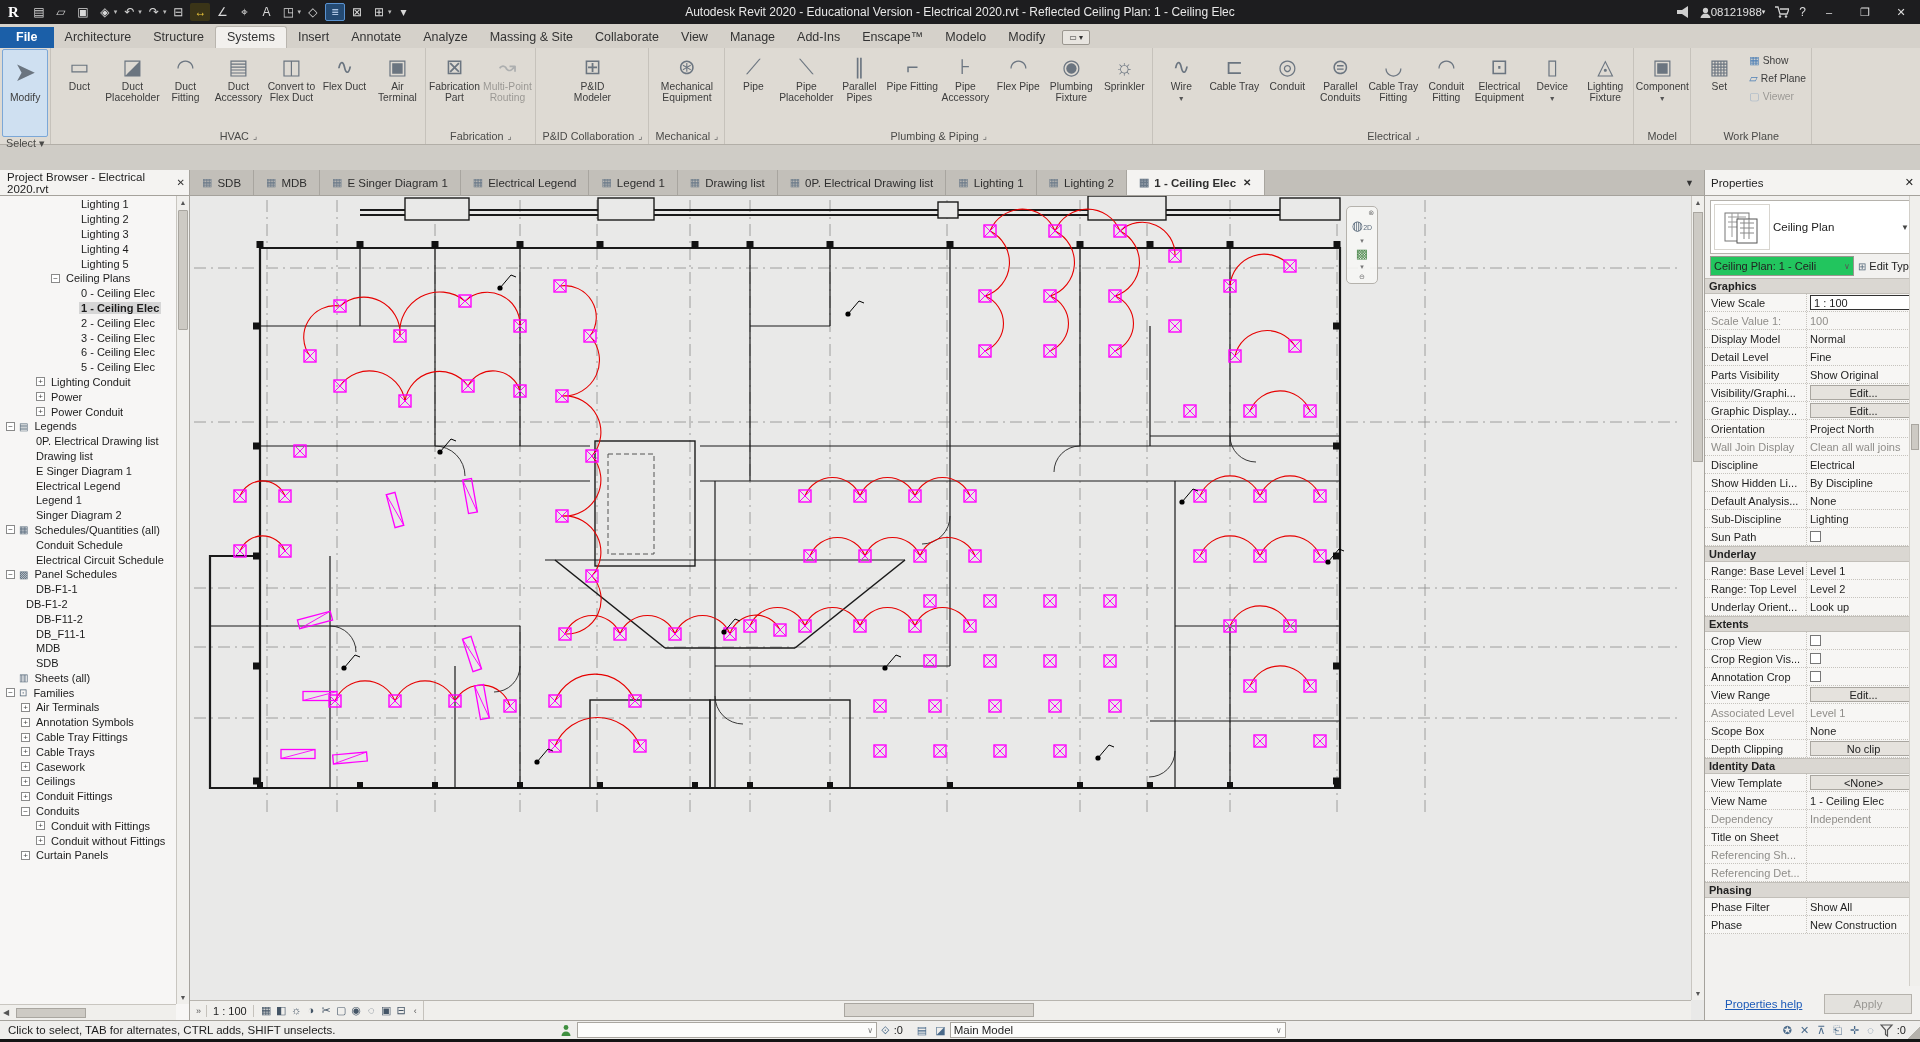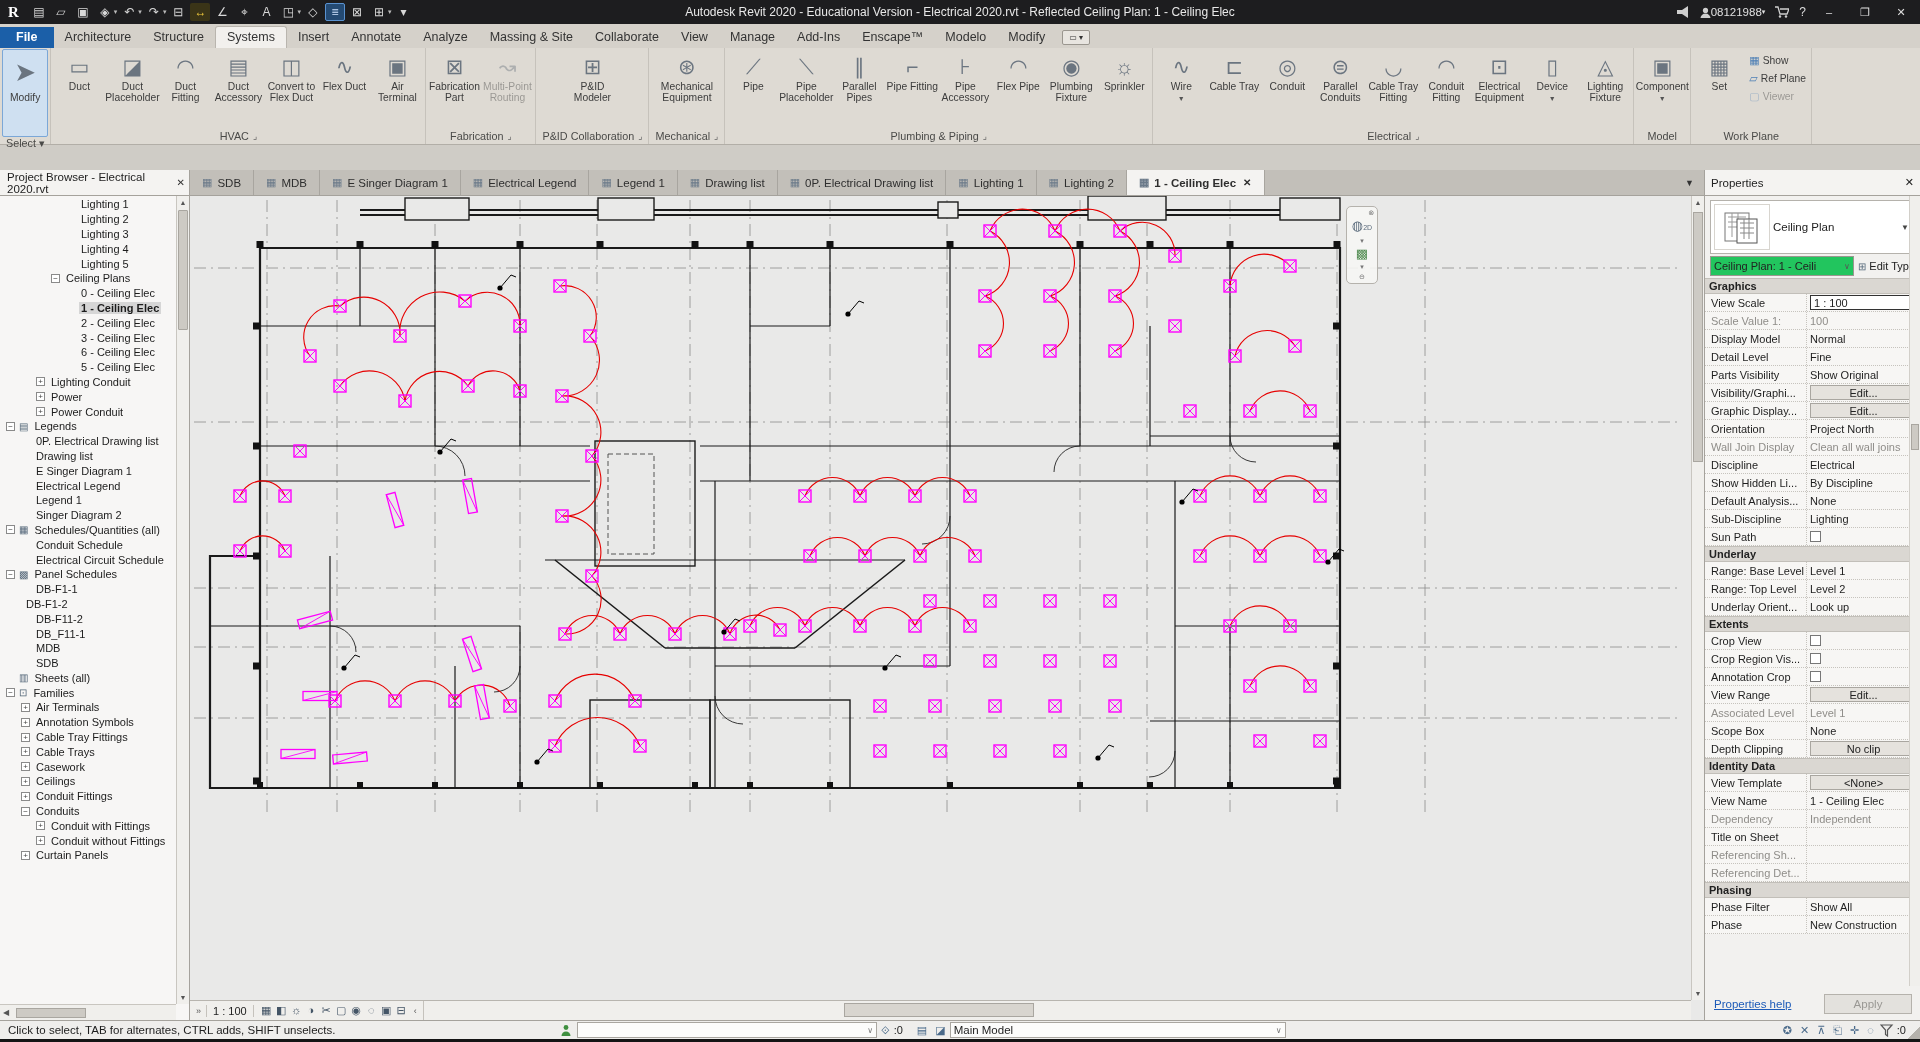--- a/index.html
+++ b/index.html
@@ -99,21 +99,21 @@
   .prows{margin-top:2px;text-align:center;}
   .psec{background:#dad7d2;border-top:1px solid #c2bfb9;border-bottom:1px solid #c2bfb9;height:16px;display:flex;align-items:center;padding:0 4px;font-weight:bold;color:#222;}
   .psec .chv{margin-left:auto;font-size:8px;color:#444;}
   .prow{display:flex;height:18px;align-items:center;border-bottom:1px dotted #c6c3bd;background:#f7f6f4;}
   .prow .pl{width:102px;padding-left:6px;color:#1e1e1e;white-space:nowrap;overflow:hidden;border-right:1px dotted #c6c3bd;align-self:stretch;display:flex;align-items:center;}
   .prow .pv{flex:1;padding:0 3px;color:#1e1e1e;white-space:nowrap;overflow:hidden;display:flex;align-items:center;}
   .prow.gray .pl,.prow.gray .pv{color:#8f8d89;}
   .prow .inputbox{flex:1;border:1px solid #333;background:#fff;height:15px;display:flex;align-items:center;padding:0 3px;}
   .prow .pbtn{flex:1;height:15px;background:#e5e2dd;border:1px solid #a9a6a0;display:flex;align-items:center;justify-content:center;color:#222;}
   .prow .chk{width:11px;height:11px;border:1px solid #777;background:#fff;}
-  .pfooter{position:absolute;bottom:4px;left:1px;right:0;height:24px;display:flex;align-items:center;padding:0 8px;}
+  .pfooter{position:absolute;bottom:4px;left:12px;right:0;height:24px;display:flex;align-items:center;padding:0 8px;}
   .phelp{color:#1d5bb8;text-decoration:underline;font-size:11.5px;}
   .applybtn{margin-left:auto;width:88px;height:20px;background:#e3e1dd;border:1px solid #b5b2ac;color:#9a9894;display:flex;align-items:center;justify-content:center;font-size:11.5px;}
   .pvbar{position:absolute;top:0;right:0;bottom:34px;width:11px;background:#f0efec;border-left:1px solid #d2cfc9;}
   .pvbar .thumb{position:absolute;top:228px;height:26px;left:1px;right:1px;background:#cdcac4;border:1px solid #a9a6a0;}
   
   .statusbar{height:19px;background:#efeeec;border-top:1px solid #a5a29c;display:flex;align-items:center;font-size:11.5px;color:#1e1e1e;}
   .sb-msg{padding-left:8px;width:560px;white-space:nowrap;}
   .sb-combo{width:300px;height:16px;border:1px solid #a9a6a0;background:#fcfcfb;display:flex;align-items:center;}
   .sb-combo .arr{margin-left:auto;font-size:8px;color:#777;padding-right:3px;}
   .sb-combo.mm{width:336px;}

